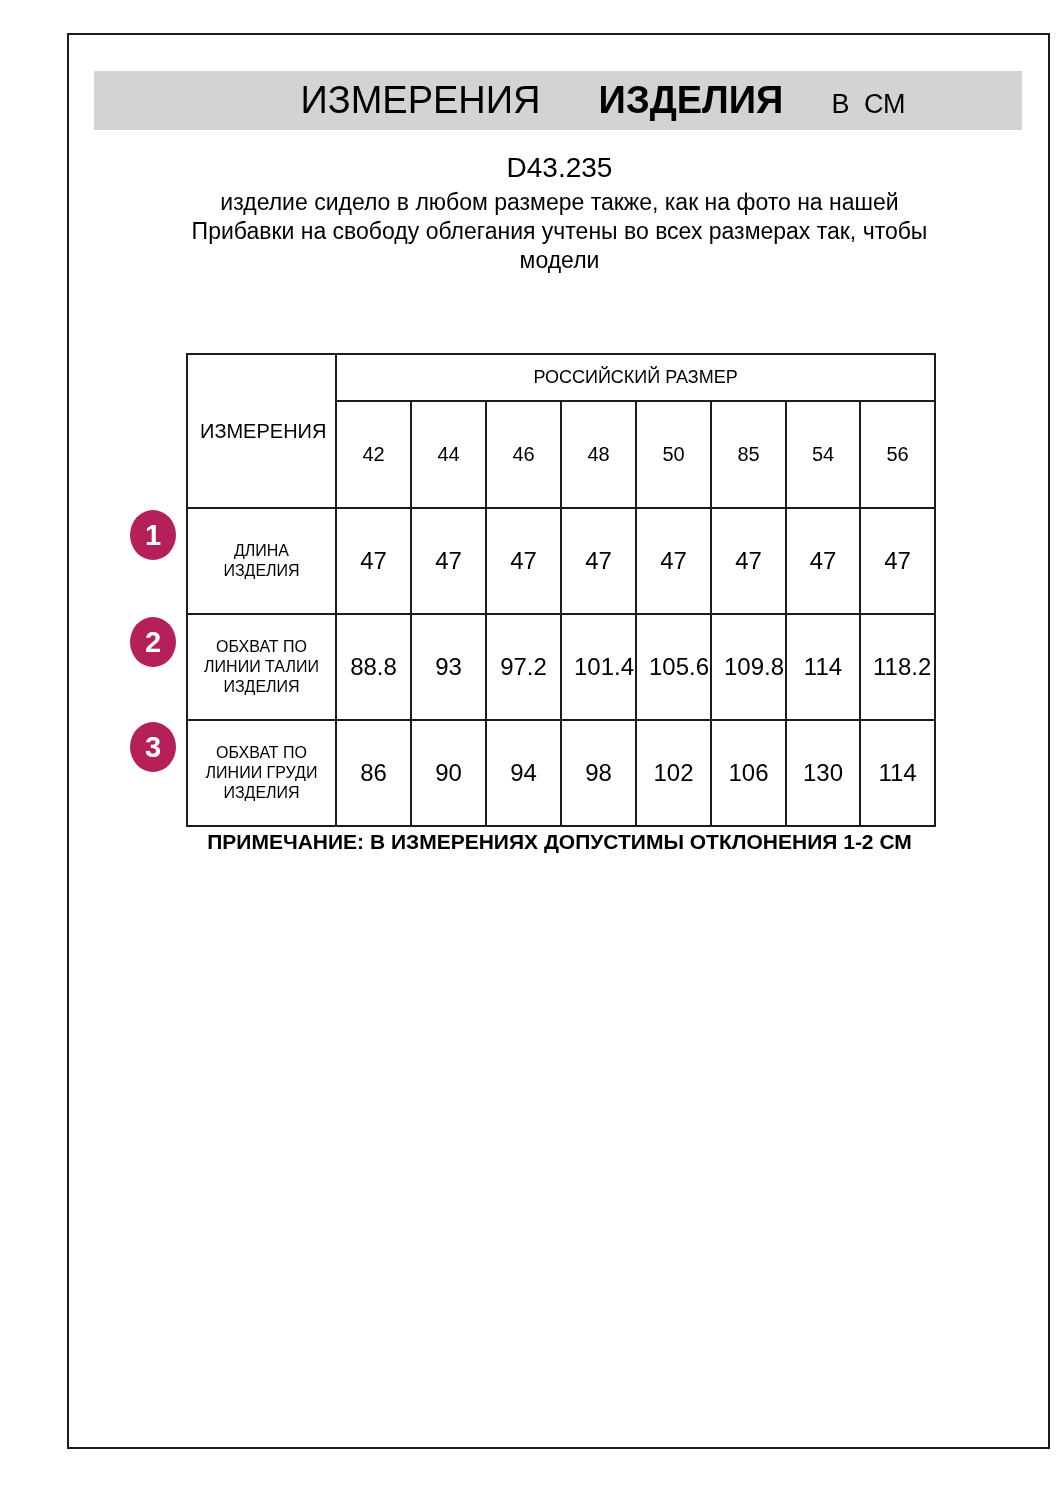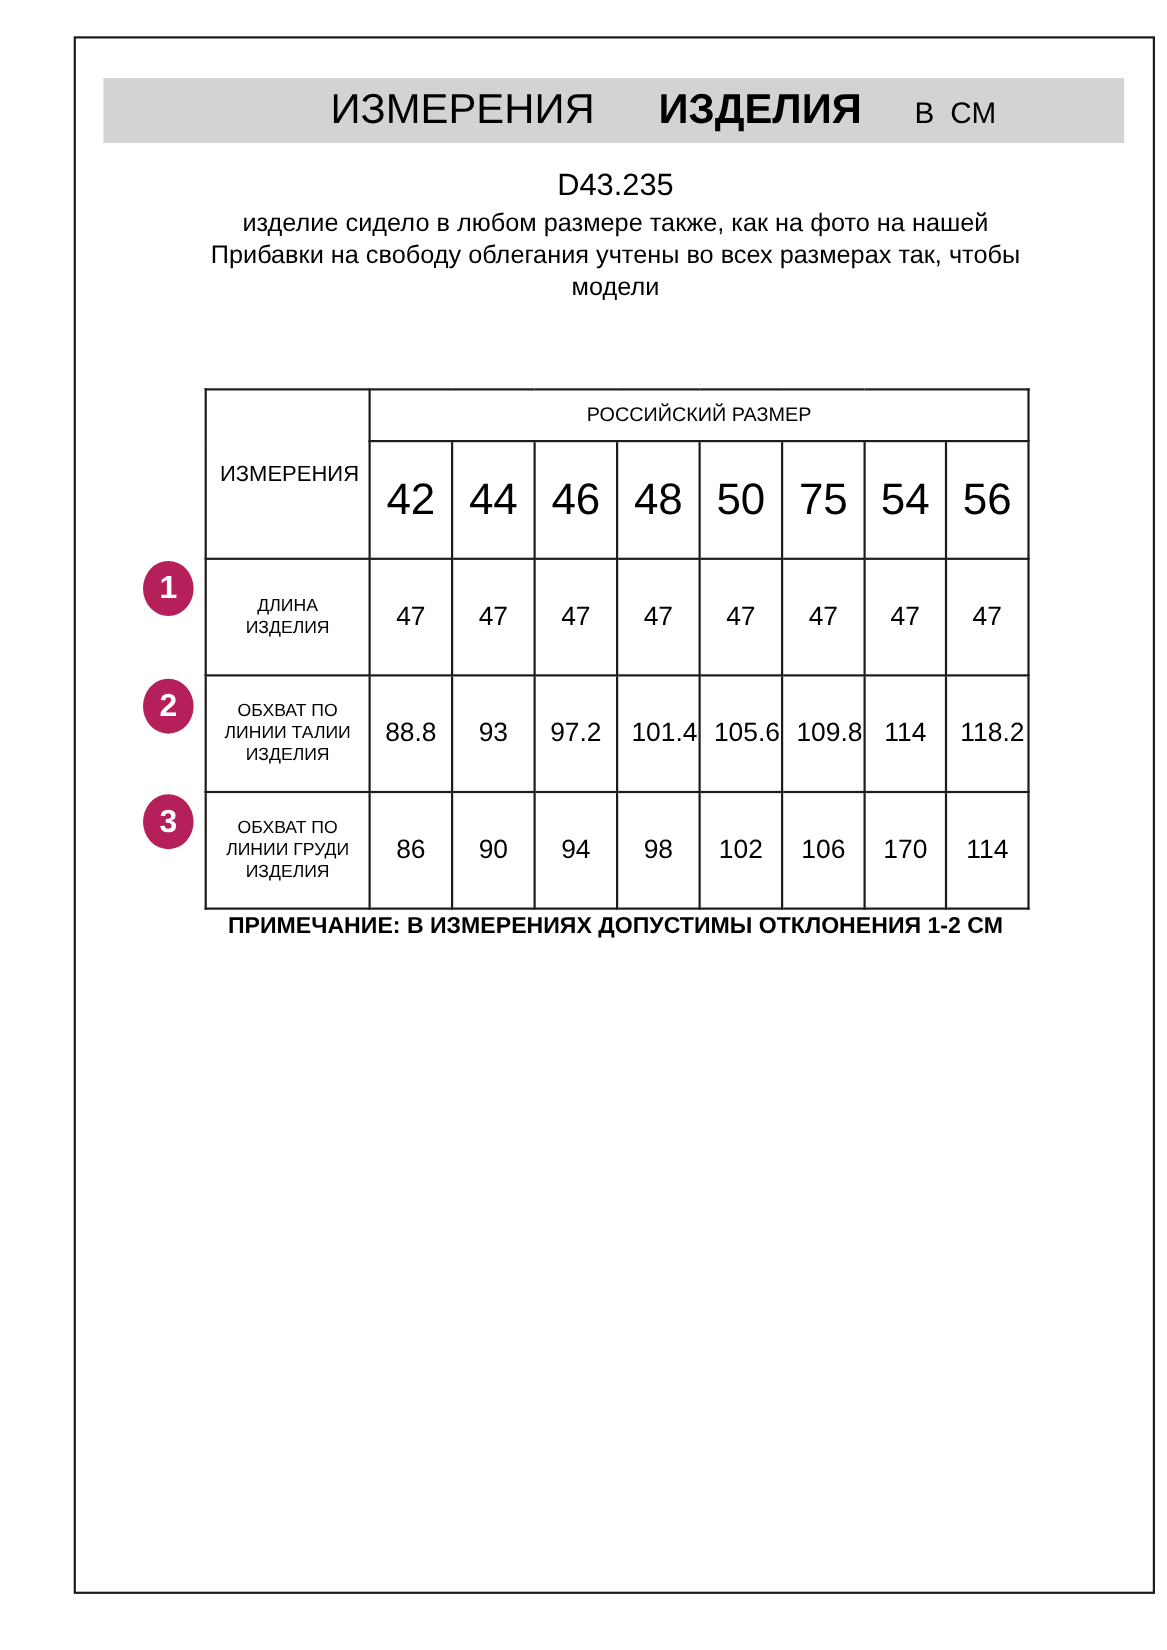--- a/index.html
+++ b/index.html
@@ -100,21 +100,21 @@
   tr.data-row  { height: 106px; }
   .corner-header {
     font-size: 20px;
     font-weight: 400;
   }
   .group-header {
     font-size: 18px;
     font-weight: 400;
   }
   .size-col {
-    font-size: 40px;
+    font-size: 20px;
     font-weight: 700;
   }
   .row-label {
     font-size: 16px;
     line-height: 20px;
   }
   .row-label span {
     display: inline-block;
     max-width: 118px;
   }
@@ -186,21 +186,21 @@
       <tr class="group-row">
         <td class="corner-header" rowspan="2">ИЗМЕРЕНИЯ</td>
         <td class="group-header" colspan="8">РОССИЙСКИЙ РАЗМЕР</td>
       </tr>
       <tr class="sizes-row">
         <td class="size-col">42</td>
         <td class="size-col">44</td>
         <td class="size-col">46</td>
         <td class="size-col">48</td>
         <td class="size-col">50</td>
-        <td class="size-col">75</td>
+        <td class="size-col">85</td>
         <td class="size-col">54</td>
         <td class="size-col">56</td>
       </tr>
       <tr class="data-row">
         <td class="row-label"><span>ДЛИНА ИЗДЕЛИЯ</span></td>
         <td class="value-cell">47</td>
         <td class="value-cell">47</td>
         <td class="value-cell">47</td>
         <td class="value-cell">47</td>
         <td class="value-cell">47</td>
@@ -220,21 +220,21 @@
         <td class="value-cell">118.2</td>
       </tr>
       <tr class="data-row">
         <td class="row-label"><span>ОБХВАТ ПО ЛИНИИ ГРУДИ ИЗДЕЛИЯ</span></td>
         <td class="value-cell">86</td>
         <td class="value-cell">90</td>
         <td class="value-cell">94</td>
         <td class="value-cell">98</td>
         <td class="value-cell">102</td>
         <td class="value-cell">106</td>
-        <td class="value-cell">170</td>
+        <td class="value-cell">130</td>
         <td class="value-cell">114</td>
       </tr>
     </tbody>
   </table>
 
   <div class="badge badge-1" style="background: rgb(181, 31, 90);">1</div>
   <div class="badge badge-2" style="background: rgb(181, 31, 90);">2</div>
   <div class="badge badge-3" style="background: rgb(181, 31, 90);">3</div>
 
   <div class="note">ПРИМЕЧАНИЕ: В ИЗМЕРЕНИЯХ ДОПУСТИМЫ ОТКЛОНЕНИЯ 1-2 СМ</div>

